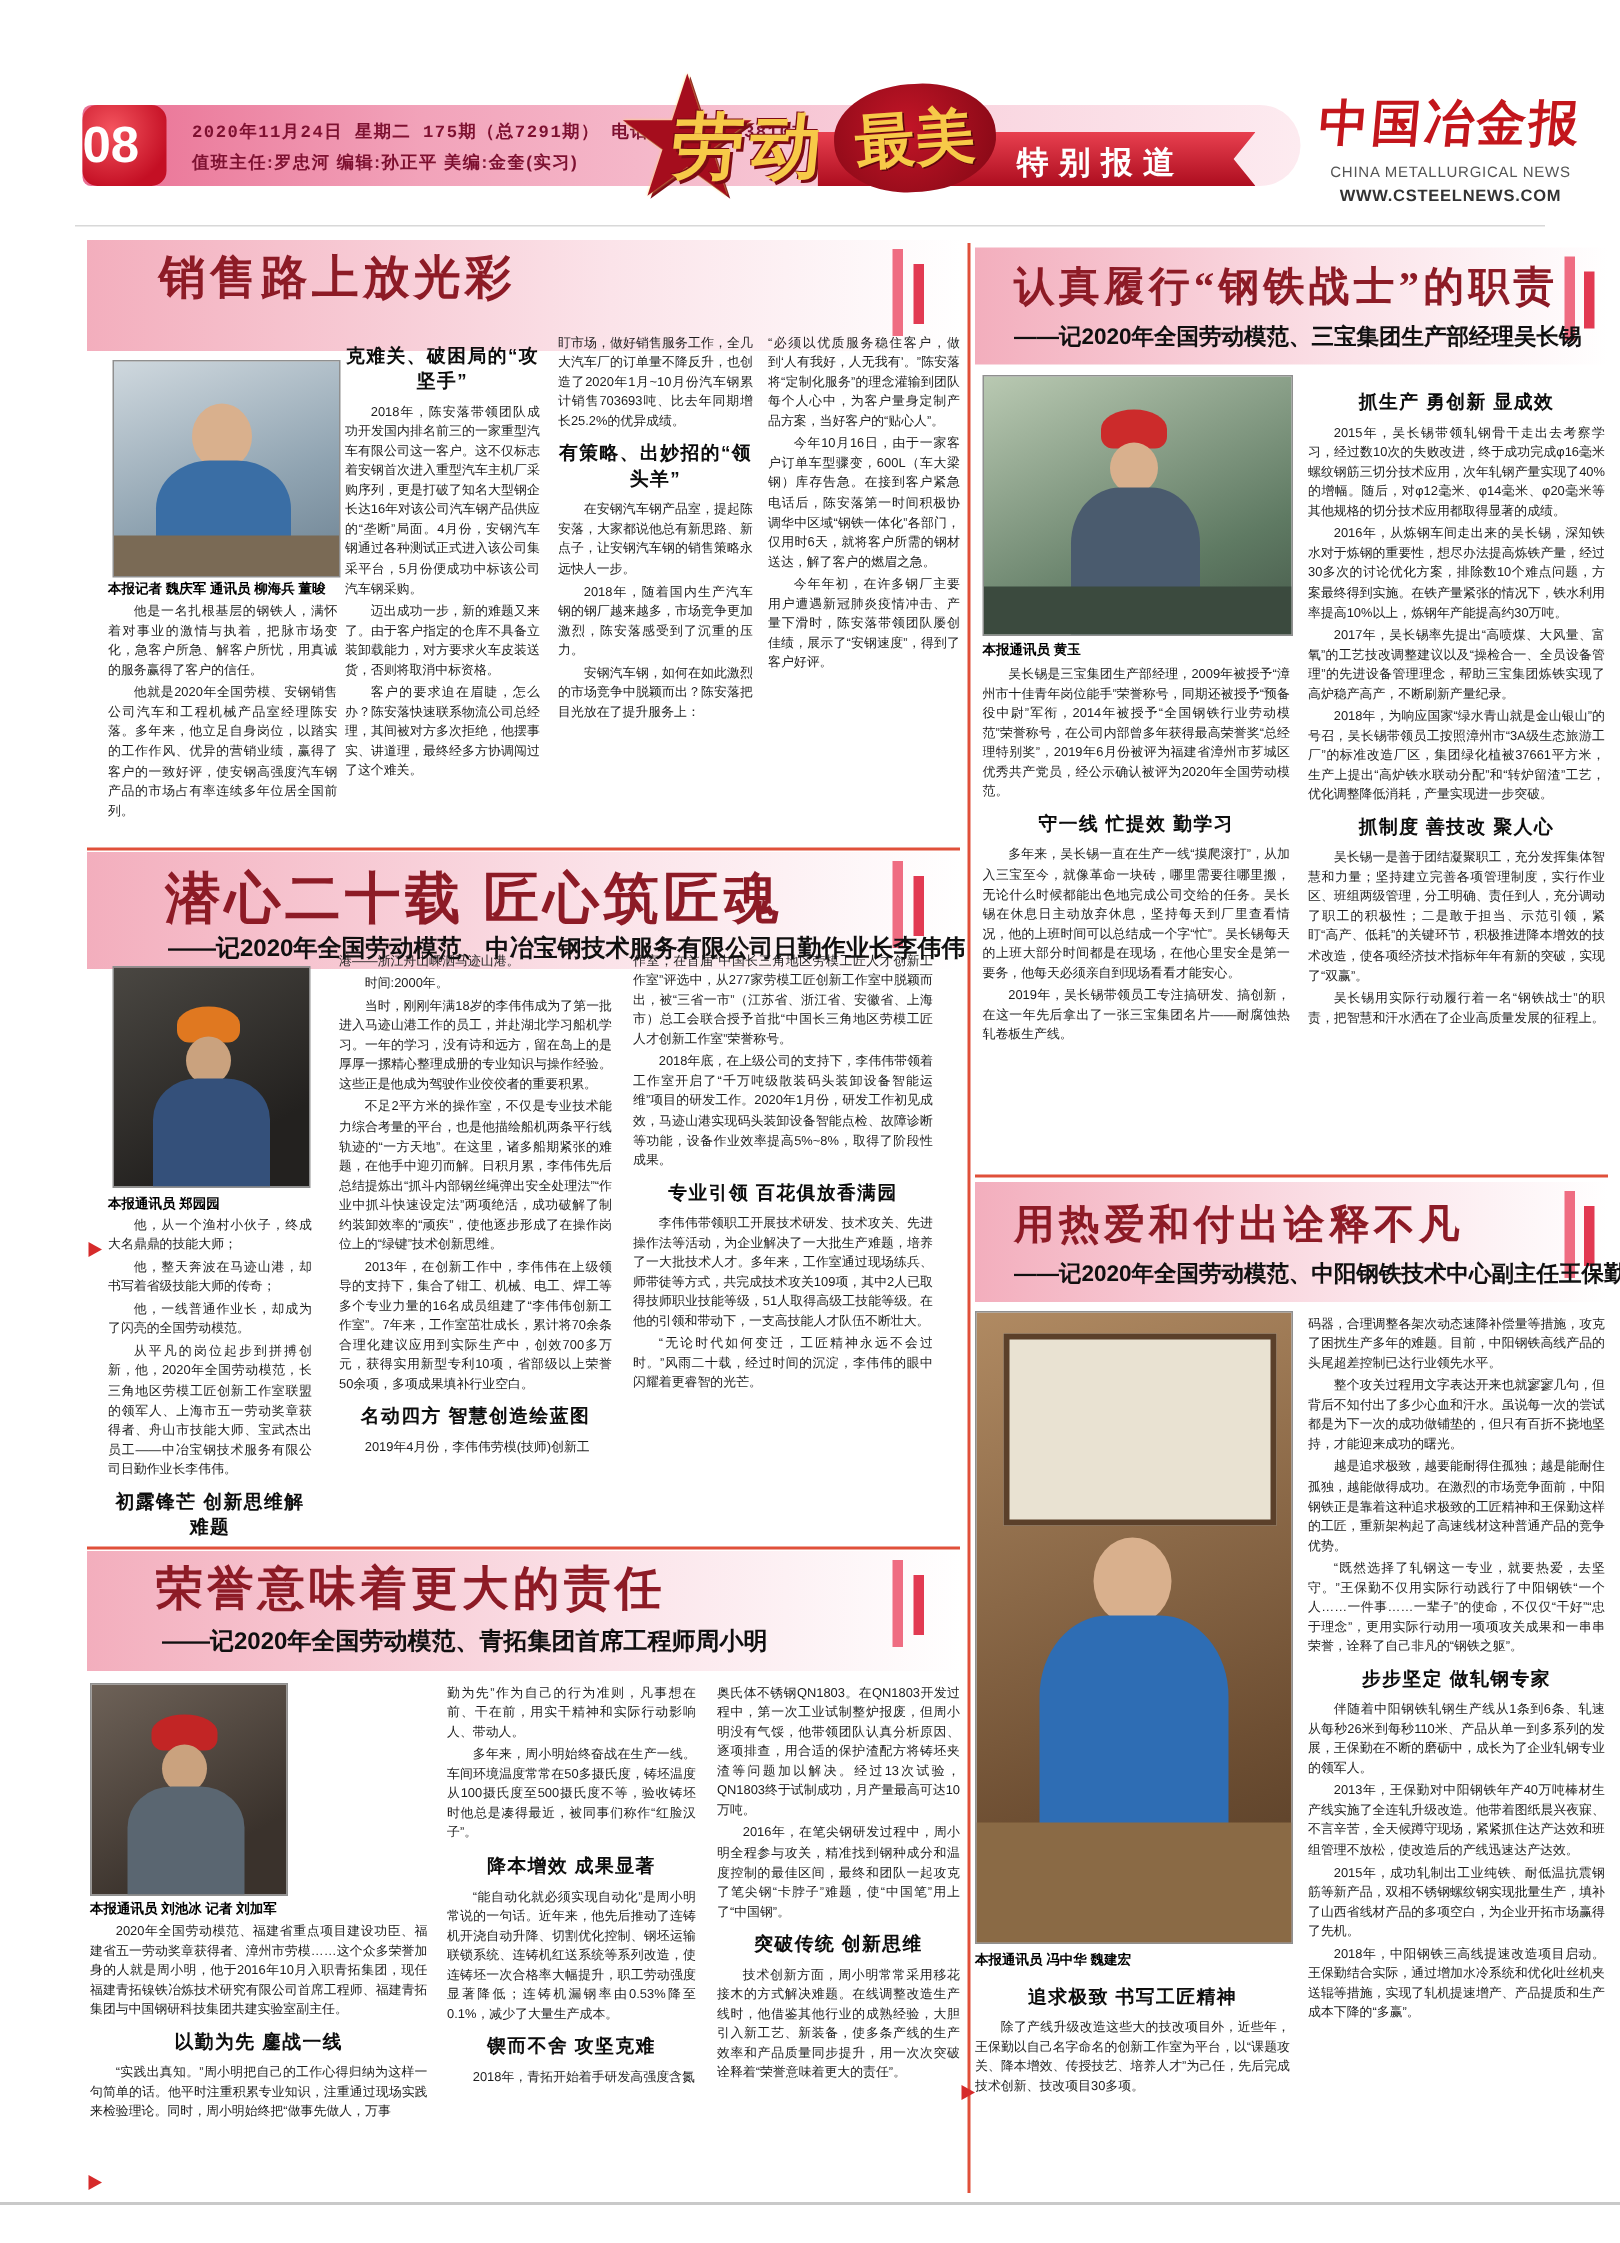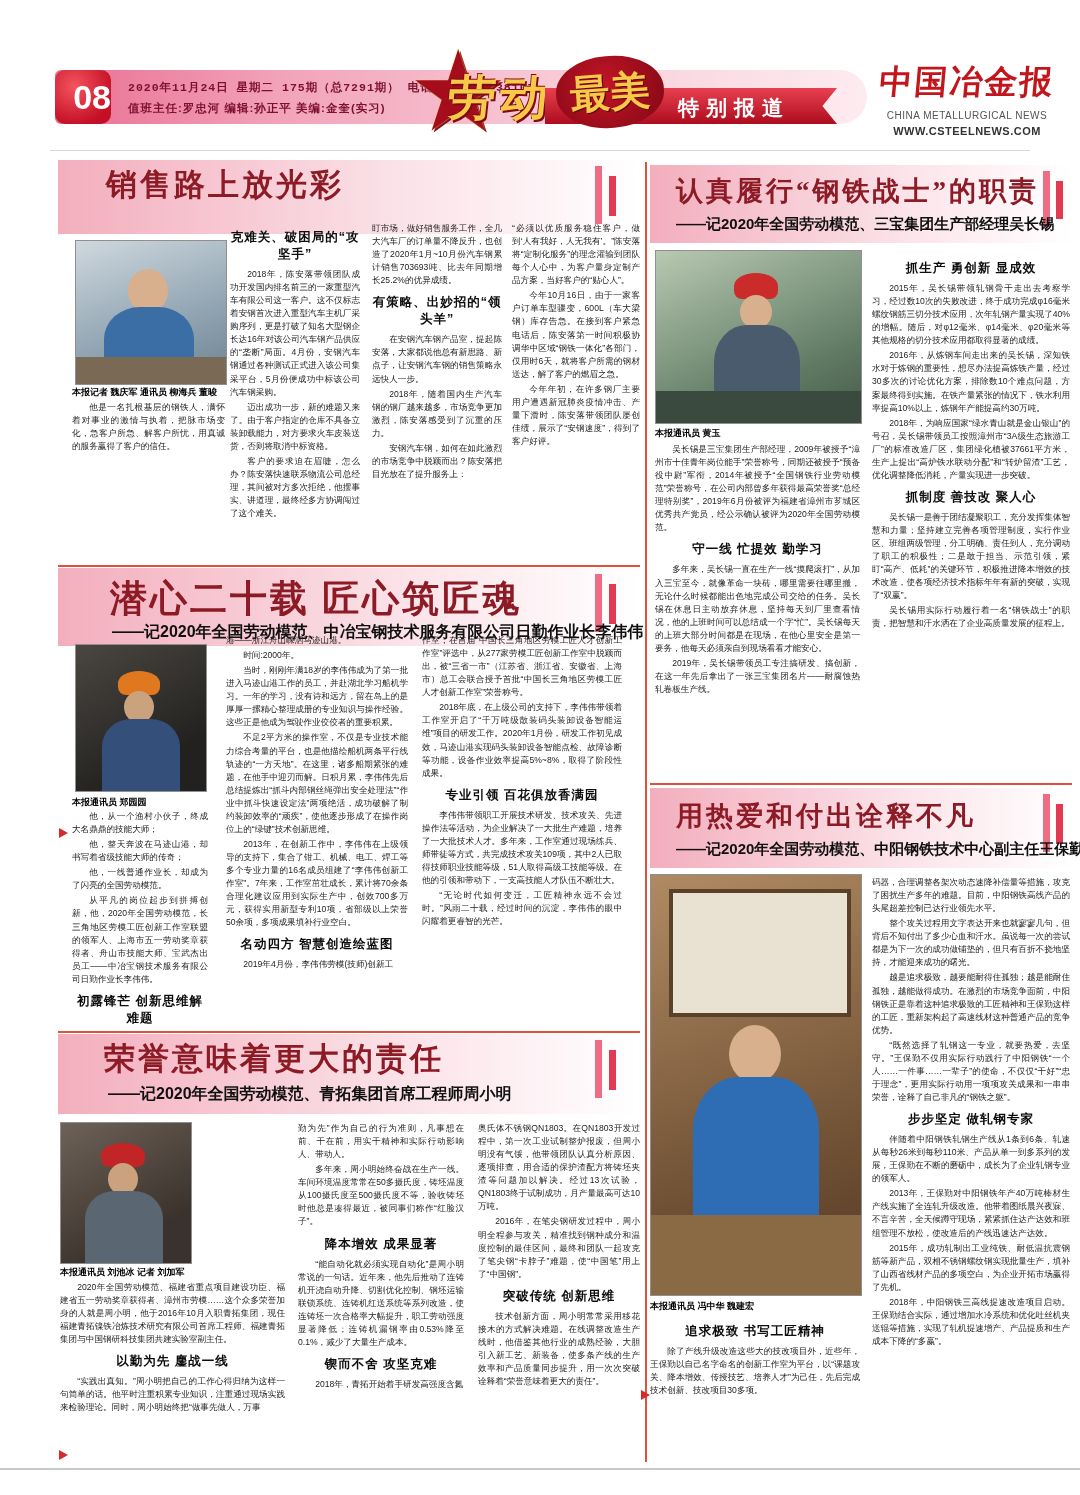--- a/index.html
+++ b/index.html
@@ -2,21 +2,21 @@
 <html><head>
 <meta charset="utf-8">
 <style>
   html,body{margin:0;padding:0;background:#ffffff;font-family:"Liberation Sans",sans-serif;}
   .page{position:relative;width:1080px;height:1495px;background:#fff;overflow:hidden;}
   
   .strip{position:absolute;left:55px;top:70px;width:812px;height:54px;border-radius:6px 28px 28px 6px;
          background:linear-gradient(90deg,#e96e92 0%,#f2a3ba 28%,#f9d3de 70%,#fdebf0 100%);}
   .badge{position:absolute;left:55px;top:70px;width:56px;height:54px;border-radius:10px;
          background:radial-gradient(circle at 35% 30%,#f4545e,#c40f24 75%);color:#fff;
-         display:flex;align-items:center;justify-content:flex-end;font-size:34px;font-weight:bold;}
+         display:flex;align-items:center;justify-content:flex-start;font-size:34px;font-weight:bold;}
   .hinfo{position:absolute;left:128px;color:#7d1030;font-size:11.5px;font-weight:bold;letter-spacing:1px;white-space:nowrap;}
   .star{position:absolute;left:408px;top:36px;font-size:112px;line-height:1;color:#a50d1d;
         text-shadow:0 0 2px #ffd76a,2px 2px 0 #7d0a14;}
   .laodong{position:absolute;left:448px;top:66px;font-size:48px;font-weight:bold;color:#f7c948;
         font-family:"Liberation Serif",serif;transform:skewX(-6deg);text-shadow:2px 2px 0 #7d0a14,-1px -1px 0 #7d0a14;letter-spacing:4px;}
   .ribbon{position:absolute;left:545px;top:88px;width:292px;height:36px;
         background:linear-gradient(180deg,#e8404f,#ad0d1f);
         clip-path:polygon(0 0,100% 0,95% 50%,100% 100%,0 100%);}
   .zuimei{position:absolute;left:556px;top:56px;width:108px;height:72px;border-radius:48%;
         background:radial-gradient(circle at 45% 40%,#c21527,#8e0a18 80%);display:flex;align-items:center;justify-content:center;
@@ -81,20 +81,21 @@
     <div class="vb d" style="left:551px;top:16px;height:40px;"></div>
     <div class="title" style="left:36px;top:4px;font-size:31px;">销售路上放光彩</div>
     <div class="photo" style="left:17px;top:80px;width:150px;height:143px;background:linear-gradient(160deg,#cfd8de,#8fa3b1 60%,#6d8292);">
       <div class="ph-el" style="left:52px;top:28px;width:40px;height:44px;border-radius:50%;background:#d9b08d;"></div>
       <div class="ph-el" style="left:28px;top:66px;width:90px;height:80px;border-radius:40% 40% 0 0;background:#3a6ea5;"></div>
       <div class="ph-el" style="left:0;top:116px;width:150px;height:27px;background:#7a6a55;"></div>
     </div>
     <div class="caption" style="left:14px;top:226px;">本报记者 魏庆军 通讯员 柳海兵 董晙</div>
     <div class="col" style="left:14px;top:241px;width:153px;height:160px;">
         <p class="bp">他是一名扎根基层的钢铁人，满怀着对事业的激情与执着，把脉市场变化，急客户所急、解客户所忧，用真诚的服务赢得了客户的信任。</p>
+        <p class="bp">他就是2020年全国劳模、安钢销售公司汽车和工程机械产品室经理陈安落。多年来，他立足自身岗位，以踏实的工作作风、优异的营销业绩，赢得了客户的一致好评，使安钢高强度汽车钢产品的市场占有率连续多年位居全国前列。</p>
       </div>
     <div class="col" style="left:172px;top:62px;width:130px;height:339px;">
         <h4 class="sub">克难关、破困局的“攻坚手”</h4>
         <p class="bp">2018年，陈安落带领团队成功开发国内排名前三的一家重型汽车有限公司这一客户。这不仅标志着安钢首次进入重型汽车主机厂采购序列，更是打破了知名大型钢企长达16年对该公司汽车钢产品供应的“垄断”局面。4月份，安钢汽车钢通过各种测试正式进入该公司集采平台，5月份便成功中标该公司汽车钢采购。</p>
         <p class="bp">迈出成功一步，新的难题又来了。由于客户指定的仓库不具备立装卸载能力，对方要求火车皮装送货，否则将取消中标资格。</p>
         <p class="bp">客户的要求迫在眉睫，怎么办？陈安落快速联系物流公司总经理，其间被对方多次拒绝，他摆事实、讲道理，最终经多方协调闯过了这个难关。</p>
       </div>
     <div class="col" style="left:314px;top:62px;width:130px;height:339px;">
         <p class="bp ni">盯市场，做好销售服务工作，全几大汽车厂的订单量不降反升，也创造了2020年1月~10月份汽车钢累计销售703693吨、比去年同期增长25.2%的优异成绩。</p>
         <h4 class="sub">有策略、出妙招的“领头羊”</h4>
@@ -125,20 +126,21 @@
     <div class="col" style="left:5px;top:278px;width:205px;height:332px;">
         <p class="bp">吴长锡是三宝集团生产部经理，2009年被授予“漳州市十佳青年岗位能手”荣誉称号，同期还被授予“预备役中尉”军衔，2014年被授予“全国钢铁行业劳动模范”荣誉称号，在公司内部曾多年获得最高荣誉奖“总经理特别奖”，2019年6月份被评为福建省漳州市芗城区优秀共产党员，经公示确认被评为2020年全国劳动模范。</p>
         <h4 class="sub">守一线 忙提效 勤学习</h4>
         <p class="bp">多年来，吴长锡一直在生产一线“摸爬滚打”，从加入三宝至今，就像革命一块砖，哪里需要往哪里搬，无论什么时候都能出色地完成公司交给的任务。吴长锡在休息日主动放弃休息，坚持每天到厂里查看情况，他的上班时间可以总结成一个字“忙”。吴长锡每天的上班大部分时间都是在现场，在他心里安全是第一要务，他每天必须亲自到现场看看才能安心。</p>
         <p class="bp">2019年，吴长锡带领员工专注搞研发、搞创新，在这一年先后拿出了一张三宝集团名片——耐腐蚀热轧卷板生产线。</p>
       </div>
     <div class="col" style="left:222px;top:88px;width:198px;height:522px;">
         <h4 class="sub">抓生产 勇创新 显成效</h4>
         <p class="bp">2015年，吴长锡带领轧钢骨干走出去考察学习，经过数10次的失败改进，终于成功完成φ16毫米螺纹钢筋三切分技术应用，次年轧钢产量实现了40%的增幅。随后，对φ12毫米、φ14毫米、φ20毫米等其他规格的切分技术应用都取得显著的成绩。</p>
         <p class="bp">2016年，从炼钢车间走出来的吴长锡，深知铁水对于炼钢的重要性，想尽办法提高炼铁产量，经过30多次的讨论优化方案，排除数10个难点问题，方案最终得到实施。在铁产量紧张的情况下，铁水利用率提高10%以上，炼钢年产能提高约30万吨。</p>
+        <p class="bp">2017年，吴长锡率先提出“高喷煤、大风量、富氧”的工艺技改调整建议以及“操检合一、全员设备管理”的先进设备管理理念，帮助三宝集团炼铁实现了高炉稳产高产，不断刷新产量纪录。</p>
         <p class="bp">2018年，为响应国家“绿水青山就是金山银山”的号召，吴长锡带领员工按照漳州市“3A级生态旅游工厂”的标准改造厂区，集团绿化植被37661平方米，生产上提出“高炉铁水联动分配”和“转炉留渣”工艺，优化调整降低消耗，产量实现进一步突破。</p>
         <h4 class="sub">抓制度 善技改 聚人心</h4>
         <p class="bp">吴长锡一是善于团结凝聚职工，充分发挥集体智慧和力量；坚持建立完善各项管理制度，实行作业区、班组两级管理，分工明确、责任到人，充分调动了职工的积极性；二是敢于担当、示范引领，紧盯“高产、低耗”的关键环节，积极推进降本增效的技术改造，使各项经济技术指标年年有新的突破，实现了“双赢”。</p>
         <p class="bp">吴长锡用实际行动履行着一名“钢铁战士”的职责，把智慧和汗水洒在了企业高质量发展的征程上。</p>
       </div>
   </div>
 
   <div class="article" style="left:58px;top:568px;width:582px;height:462px;">
     <div class="tband" style="width:582px;height:78px;"></div>
     <div class="vb" style="left:537px;top:6px;height:58px;"></div>

